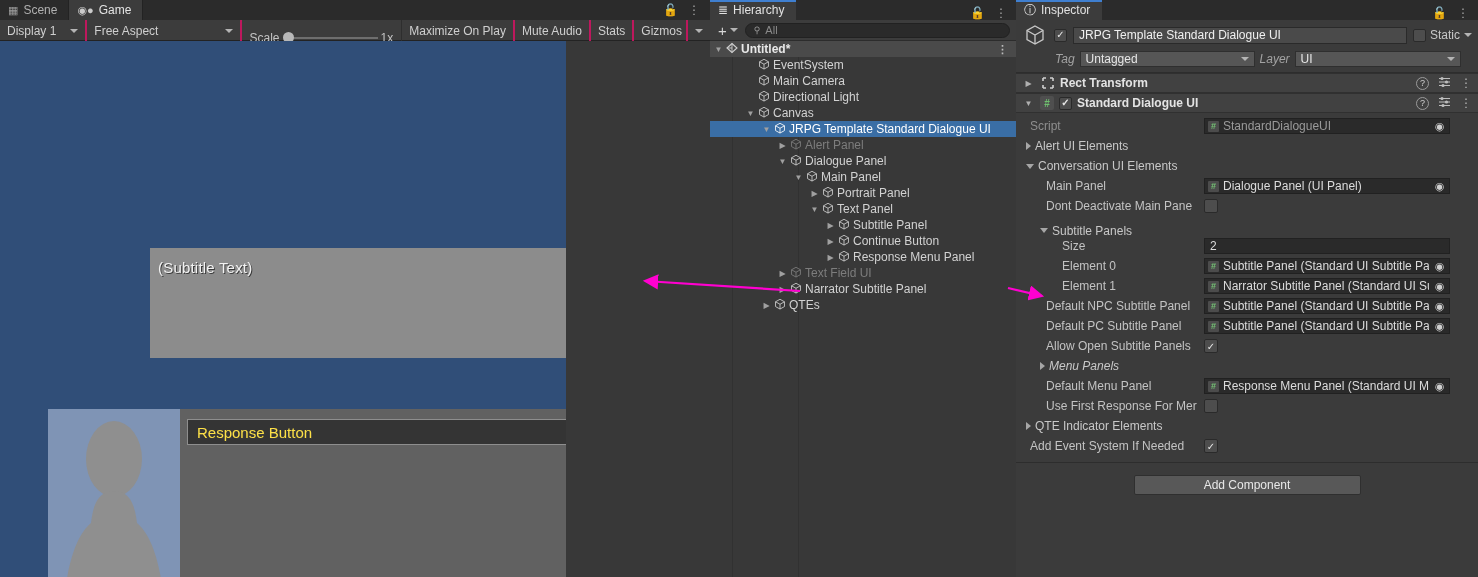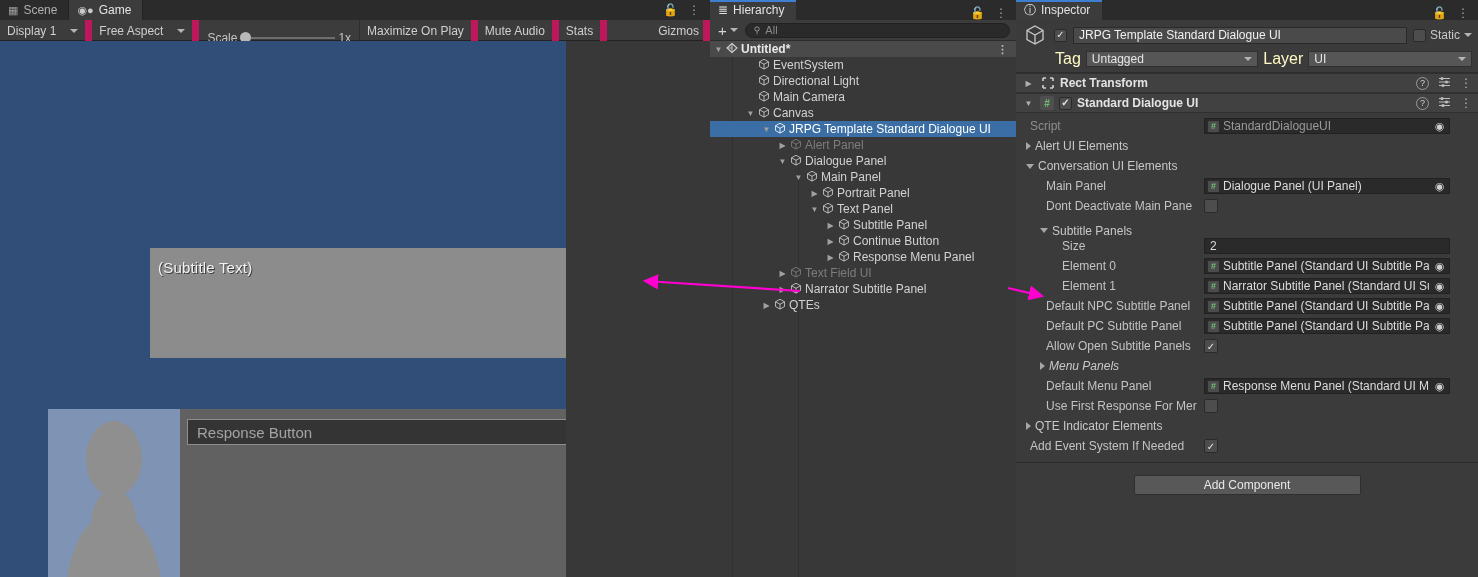--- a/index.html
+++ b/index.html
@@ -19,41 +19,41 @@
   .game-panel { position: absolute; left: 0; top: 0; width: 710px; height: 577px; background: #383838; }
   .tabbar { position: absolute; left: 0; top: 0; width: 100%; height: 20px; background: #2b2b2b; display: flex; align-items: flex-end; }
   .tab { height: 20px; display: flex; align-items: center; padding: 0 11px 0 8px; font-size: 12px; color: #b0b0b0; gap: 5px; border-right: 1px solid #232323; }
   .tab.active { background: #3c3c3c; color: #e4e4e4; position: relative; }
   .tab.active::after { content:""; position:absolute; left:0; right:0; top:0; height:2px; background:#3c3c3c; }
   .tab .ticon { font-size: 11px; line-height: 1; opacity: .85; display:inline-block; }
   .tabbar-right { margin-left: auto; display: flex; align-items: center; gap: 10px; padding-right: 10px; height: 20px; color:#a8a8a8; }
   .tabbar-right .gi { font-size: 12px; line-height: 1; }
 
   .gametoolbar { position: absolute; left: 0; top: 20px; width: 710px; height: 21px; background: #3c3c3c; display: flex; align-items: stretch; border-bottom: 1px solid #232323; }
-  .gtb-item { display: flex; align-items: center; padding: 0 7px; font-size: 12px; color: #cfcfcf; border-right: 7px solid #be185d; white-space: nowrap; height:21px;}
+  .gtb-item { display: flex; align-items: center; padding: 0 7px; font-size: 12px; color: #cfcfcf; border-right: 2px solid #be185d; white-space: nowrap; height:21px;}
   .gtb-item.dd { gap: 14px; }
   .gtb-item.noborder { border-right: none; }
   .caret { width: 0; height: 0; border-left: 4px solid transparent; border-right: 4px solid transparent; border-top: 4px solid #b4b4b4; display: inline-block; }
   .scale-wrap { display: flex; align-items: center; gap: 3px; padding: 0 8px; border-right: 1px solid #2e2e2e; height:35px;}
   .slider { position: relative; width: 95px; height: 12px; display: flex; align-items: center; }
   .slider .track { position: absolute; left: 6px; right: 0; height: 2px; background: #6e6e6e; }
   .slider .knob { position: absolute; left: 0; width: 11px; height: 11px; border-radius: 50%; background: #b8b8b8; }
 
   .gameview { position: absolute; left: 0; top: 41px; width: 566px; height: 536px; background: #304E78; overflow: hidden; }
 
   
   .subtitle-panel { position: absolute; left: 150px; top: 207px; width: 485px; height: 110px; background: #8c8c8c; }
   .subtitle-text { position: absolute; left: 8px; top: 11px; font-size: 15px; color: #f2f2f2; text-shadow: 1px 1px 0 #3a3a3a; letter-spacing: .2px; }
 
   
   .main-panel { position: absolute; left: 48px; top: 368px; width: 612px; height: 202px; background: #616161; display: flex; }
   .portrait-panel { width: 132px; height: 202px; background: #7f94b5; position: relative; overflow: hidden; }
   .silhouette { position: absolute; left: 50%; transform: translateX(-50%); top: 6px; width: 122px; height: 196px; }
   .text-panel { flex: 1; position: relative; }
-  .response-button { position: absolute; left: 7px; top: 10px; right: 24px; height: 26px; background: #343434; border: 1px solid #8e8e8e; display: flex; align-items: center; padding-left: 9px; font-size: 15px; color: #a3a3a3; text-shadow: 1px 1px 0 #3a3a3a; }
+  .response-button { position: absolute; left: 7px; top: 10px; right: 24px; height: 26px; background: #343434; border: 1px solid #8e8e8e; display: flex; align-items: center; padding-left: 9px; font-size: 15px; color: #fde047; text-shadow: 1px 1px 0 #3a3a3a; }
   .scrollbar-track { position: absolute; right: 4px; top: 10px; width: 16px; bottom: 10px; background: #6e6e6e; }
   .scrollbar-thumb { position: absolute; right: 4px; top: 10px; width: 16px; height: 183px; background: #f1f1f1; }
 
   
   .hier-panel { position: absolute; left: 710px; top: 0; width: 306px; height: 577px; background: #383838; }
   .panel-tabbar { height: 20px; background: #2b2b2b; display: flex; align-items: flex-end; position: relative; }
   .panel-tab { height: 20px; display: flex; align-items: center; gap: 5px; padding: 0 12px 0 8px; font-size: 12px; color: #e2e2e2; background: #3c3c3c; position: relative; }
   .panel-tab::before { content:""; position:absolute; left:0; right:0; top:0; height:2px; background:#3f7fd0; }
   .panel-tab-right { margin-left: auto; display: flex; align-items: center; gap: 10px; padding-right: 9px; color: #a8a8a8; }
 
@@ -80,21 +80,21 @@
   .insp-panel { position: absolute; left: 1016px; top: 0; width: 462px; height: 577px; background: #383838; }
   .insp-body { position: absolute; left: 0; top: 20px; right: 0; bottom: 0; background: #3b3b3b; overflow: hidden; }
   .insp-head { padding: 5px 6px 4px 6px; background: #3b3b3b; border-bottom: 1px solid #2d2d2d; }
   .ih-row1 { display: flex; align-items: center; gap: 6px; height: 20px; }
   .go-bigicon { width: 26px; height: 24px; display: flex; align-items: center; justify-content: center; color: #c8c8c8; }
   .cbx { width: 13px; height: 13px; background: #4d4d4d; border: 1px solid #2a2a2a; border-radius: 2px; display: inline-flex; align-items: center; justify-content: center; color: #e8e8e8; font-size: 10px; line-height: 1; flex: 0 0 13px; }
   .cbx.unchecked { background: #4d4d4d; color: transparent; }
   .name-field { flex: 1; height: 17px; background: #4a4a4a; border: 1px solid #2a2a2a; display: flex; align-items: center; padding: 0 5px; font-size: 12px; color: #f0f0f0; }
   .static-wrap { display: flex; align-items: center; gap: 4px; font-size: 12px; color: #c8c8c8; }
   .ih-row2 { display: flex; align-items: center; gap: 5px; height: 19px; margin-top: 4px; padding-left: 33px; }
-  .lbl-sm { font-size: 16px; color: #fef9c3; }
+  .lbl-sm { font-size: 12px; color: #a3a3a3; font-style: italic; }
   .popup { height: 16px; background: #565656; border: 1px solid #2f2f2f; display: flex; align-items: center; padding: 0 5px; font-size: 12px; color: #e6e6e6; position: relative; }
   .popup .caret { position: absolute; right: 5px; }
 
   .comp-header { height: 20px; background: #414141; border-top: 1px solid #303030; border-bottom: 1px solid #303030; display: flex; align-items: center; padding: 0 6px; gap: 5px; font-size: 12px; color: #e3e3e3; font-weight: bold; }
   .comp-header .foldout { width: 13px; text-align: center; font-size: 8px; color: #b0b0b0; font-weight: normal; }
   .comp-ic { width: 15px; height: 15px; display: flex; align-items: center; justify-content: center; }
   .script-ic { width: 14px; height: 14px; background: #4f4f4f; border-radius: 2px; color: #6fbf6f; font-size: 10px; display: flex; align-items: center; justify-content: center; font-weight: bold; }
   .ch-right { margin-left: auto; display: flex; align-items: center; gap: 9px; color: #b9b9b9; font-weight: normal; }
   .help-ic { width: 13px; height: 13px; border-radius: 50%; border: 1px solid #9a9a9a; font-size: 9px; display: flex; align-items: center; justify-content: center; color: #d0d0d0; }
 
@@ -159,21 +159,21 @@
       </div>
       <div class="gtb-item">
         <span>Maximize On Play</span>
       </div>
       <div class="gtb-item">
         <span>Mute Audio</span>
       </div>
       <div class="gtb-item">
         <span>Stats</span>
       </div>
-      <div class="gtb-item" style="padding-right:4px;margin-left:44px;">
+      <div class="gtb-item" style="padding-right:4px;">
         <span>Gizmos</span>
       </div>
       <div class="gtb-item noborder">
         <span class="caret"></span>
       </div>
     </div>
 
     <div class="gameview">
 
       <div class="subtitle-panel">
@@ -246,30 +246,30 @@
               </svg></span>
             <span class="lbl">EventSystem</span>
           </div>
           <div class="hrow">
             <span style="flex: 0 0 34px;"></span>
             <span class="twisty empty">▶</span>
             <span class="go-ic"><svg width="12" height="12" viewBox="0 0 14 14">
                 <path d="M7 1.5 L12.2 4.4 L12.2 10 L7 12.9 L1.8 10 L1.8 4.4 Z" fill="none" stroke="#cfcfcf" stroke-width="1"></path>
                 <path d="M1.8 4.4 L7 7.3 L12.2 4.4 M7 7.3 L7 12.9" fill="none" stroke="#cfcfcf" stroke-width="1"></path>
               </svg></span>
-            <span class="lbl">Directional Light</span>
+            <span class="lbl">Main Camera</span>
           </div>
           <div class="hrow">
             <span style="flex: 0 0 34px;"></span>
             <span class="twisty empty">▶</span>
             <span class="go-ic"><svg width="12" height="12" viewBox="0 0 14 14">
                 <path d="M7 1.5 L12.2 4.4 L12.2 10 L7 12.9 L1.8 10 L1.8 4.4 Z" fill="none" stroke="#cfcfcf" stroke-width="1"></path>
                 <path d="M1.8 4.4 L7 7.3 L12.2 4.4 M7 7.3 L7 12.9" fill="none" stroke="#cfcfcf" stroke-width="1"></path>
               </svg></span>
-            <span class="lbl">Main Camera</span>
+            <span class="lbl">Directional Light</span>
           </div>
           <div class="hrow">
             <span style="flex: 0 0 34px;"></span>
             <span class="twisty">▼</span>
             <span class="go-ic"><svg width="12" height="12" viewBox="0 0 14 14">
                 <path d="M7 1.5 L12.2 4.4 L12.2 10 L7 12.9 L1.8 10 L1.8 4.4 Z" fill="none" stroke="#cfcfcf" stroke-width="1"></path>
                 <path d="M1.8 4.4 L7 7.3 L12.2 4.4 M7 7.3 L7 12.9" fill="none" stroke="#cfcfcf" stroke-width="1"></path>
               </svg></span>
             <span class="lbl">Canvas</span>
           </div>

